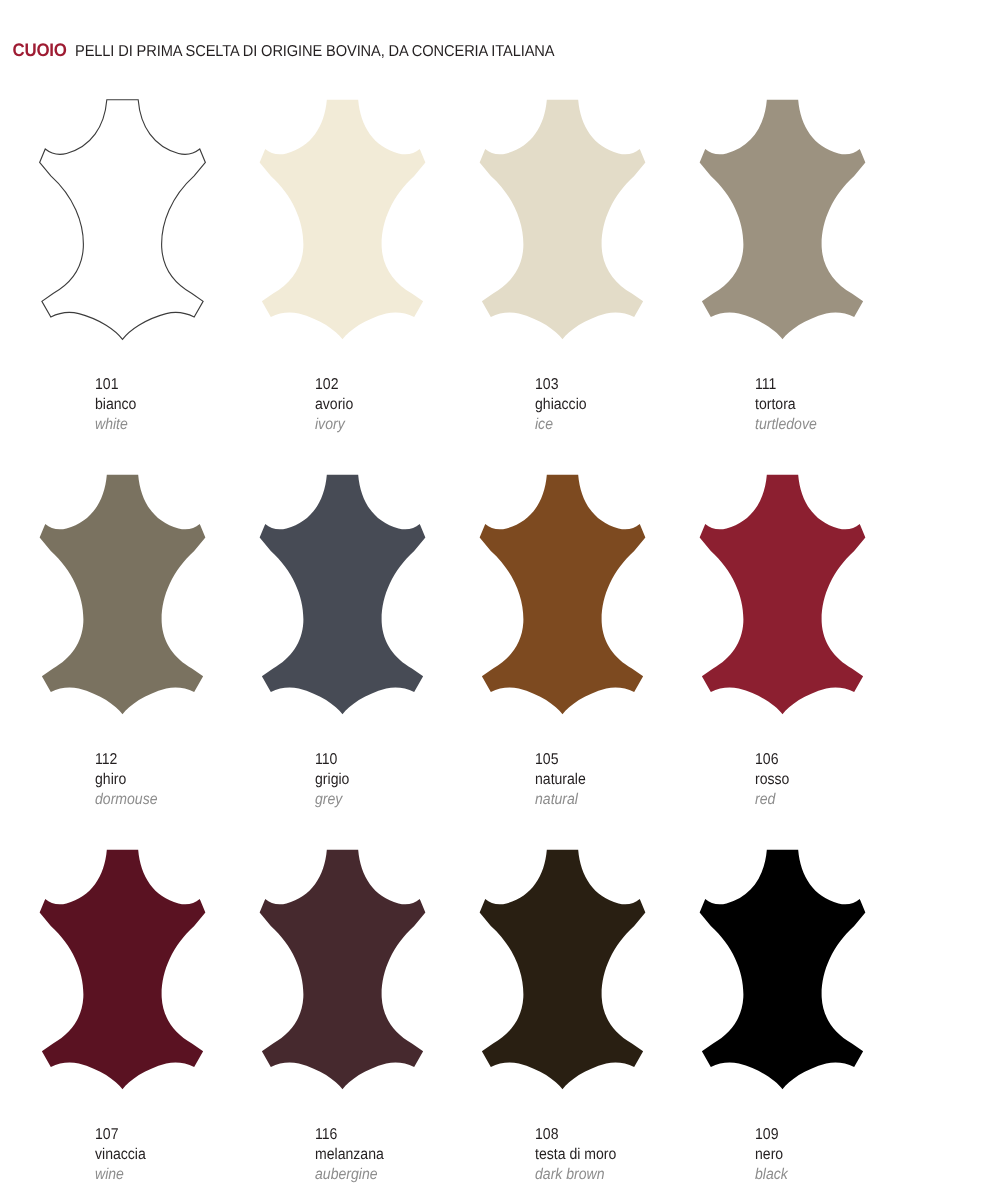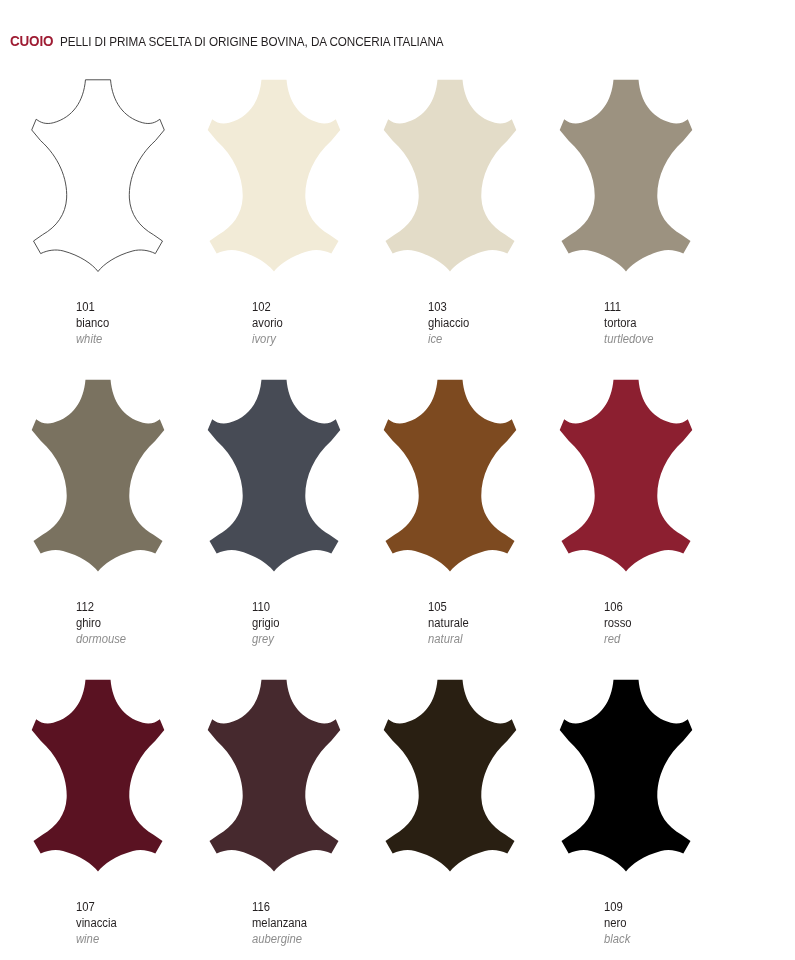--- a/index.html
+++ b/index.html
@@ -275,20 +275,25 @@
           <span class="lbl-it">melanzana</span>
           <span class="lbl-en">aubergine</span>
         </div>
       </div>
       <div class="cell">
         <div class="swatch">
             <svg viewBox="0 0 192 220" preserveAspectRatio="xMidYMin meet">
               <path d="M 86 2 L 110 2 C 112 26, 124 44, 146 50 C 154 52, 160 50, 165 46 L 170 58 L 160 70 C 140 88, 130 112, 131 134 C 132 152, 142 166, 158 175 L 168 182 L 160 196 C 152 192, 143 191, 135 193 C 116 198, 102 208, 96 216 C 90 208, 76 198, 57 193 C 49 191, 40 192, 32 196 L 24 182 L 34 175 C 50 166, 60 152, 61 134 C 62 112, 52 88, 32 70 L 22 58 L 27 46 C 32 50, 38 52, 46 50 C 68 44, 80 26, 82 2 Z" fill="#291f12" stroke="none"></path>
             </svg>
           </div>
+        <div class="labels">
+          <span class="lbl-code">108</span>
+          <span class="lbl-it">testa di moro</span>
+          <span class="lbl-en">dark brown</span>
+        </div>
       </div>
       <div class="cell">
         <div class="swatch">
             <svg viewBox="0 0 192 220" preserveAspectRatio="xMidYMin meet">
               <path d="M 86 2 L 110 2 C 112 26, 124 44, 146 50 C 154 52, 160 50, 165 46 L 170 58 L 160 70 C 140 88, 130 112, 131 134 C 132 152, 142 166, 158 175 L 168 182 L 160 196 C 152 192, 143 191, 135 193 C 116 198, 102 208, 96 216 C 90 208, 76 198, 57 193 C 49 191, 40 192, 32 196 L 24 182 L 34 175 C 50 166, 60 152, 61 134 C 62 112, 52 88, 32 70 L 22 58 L 27 46 C 32 50, 38 52, 46 50 C 68 44, 80 26, 82 2 Z" fill="#000000" stroke="none"></path>
             </svg>
           </div>
         <div class="labels">
           <span class="lbl-code">109</span>
           <span class="lbl-it">nero</span>

